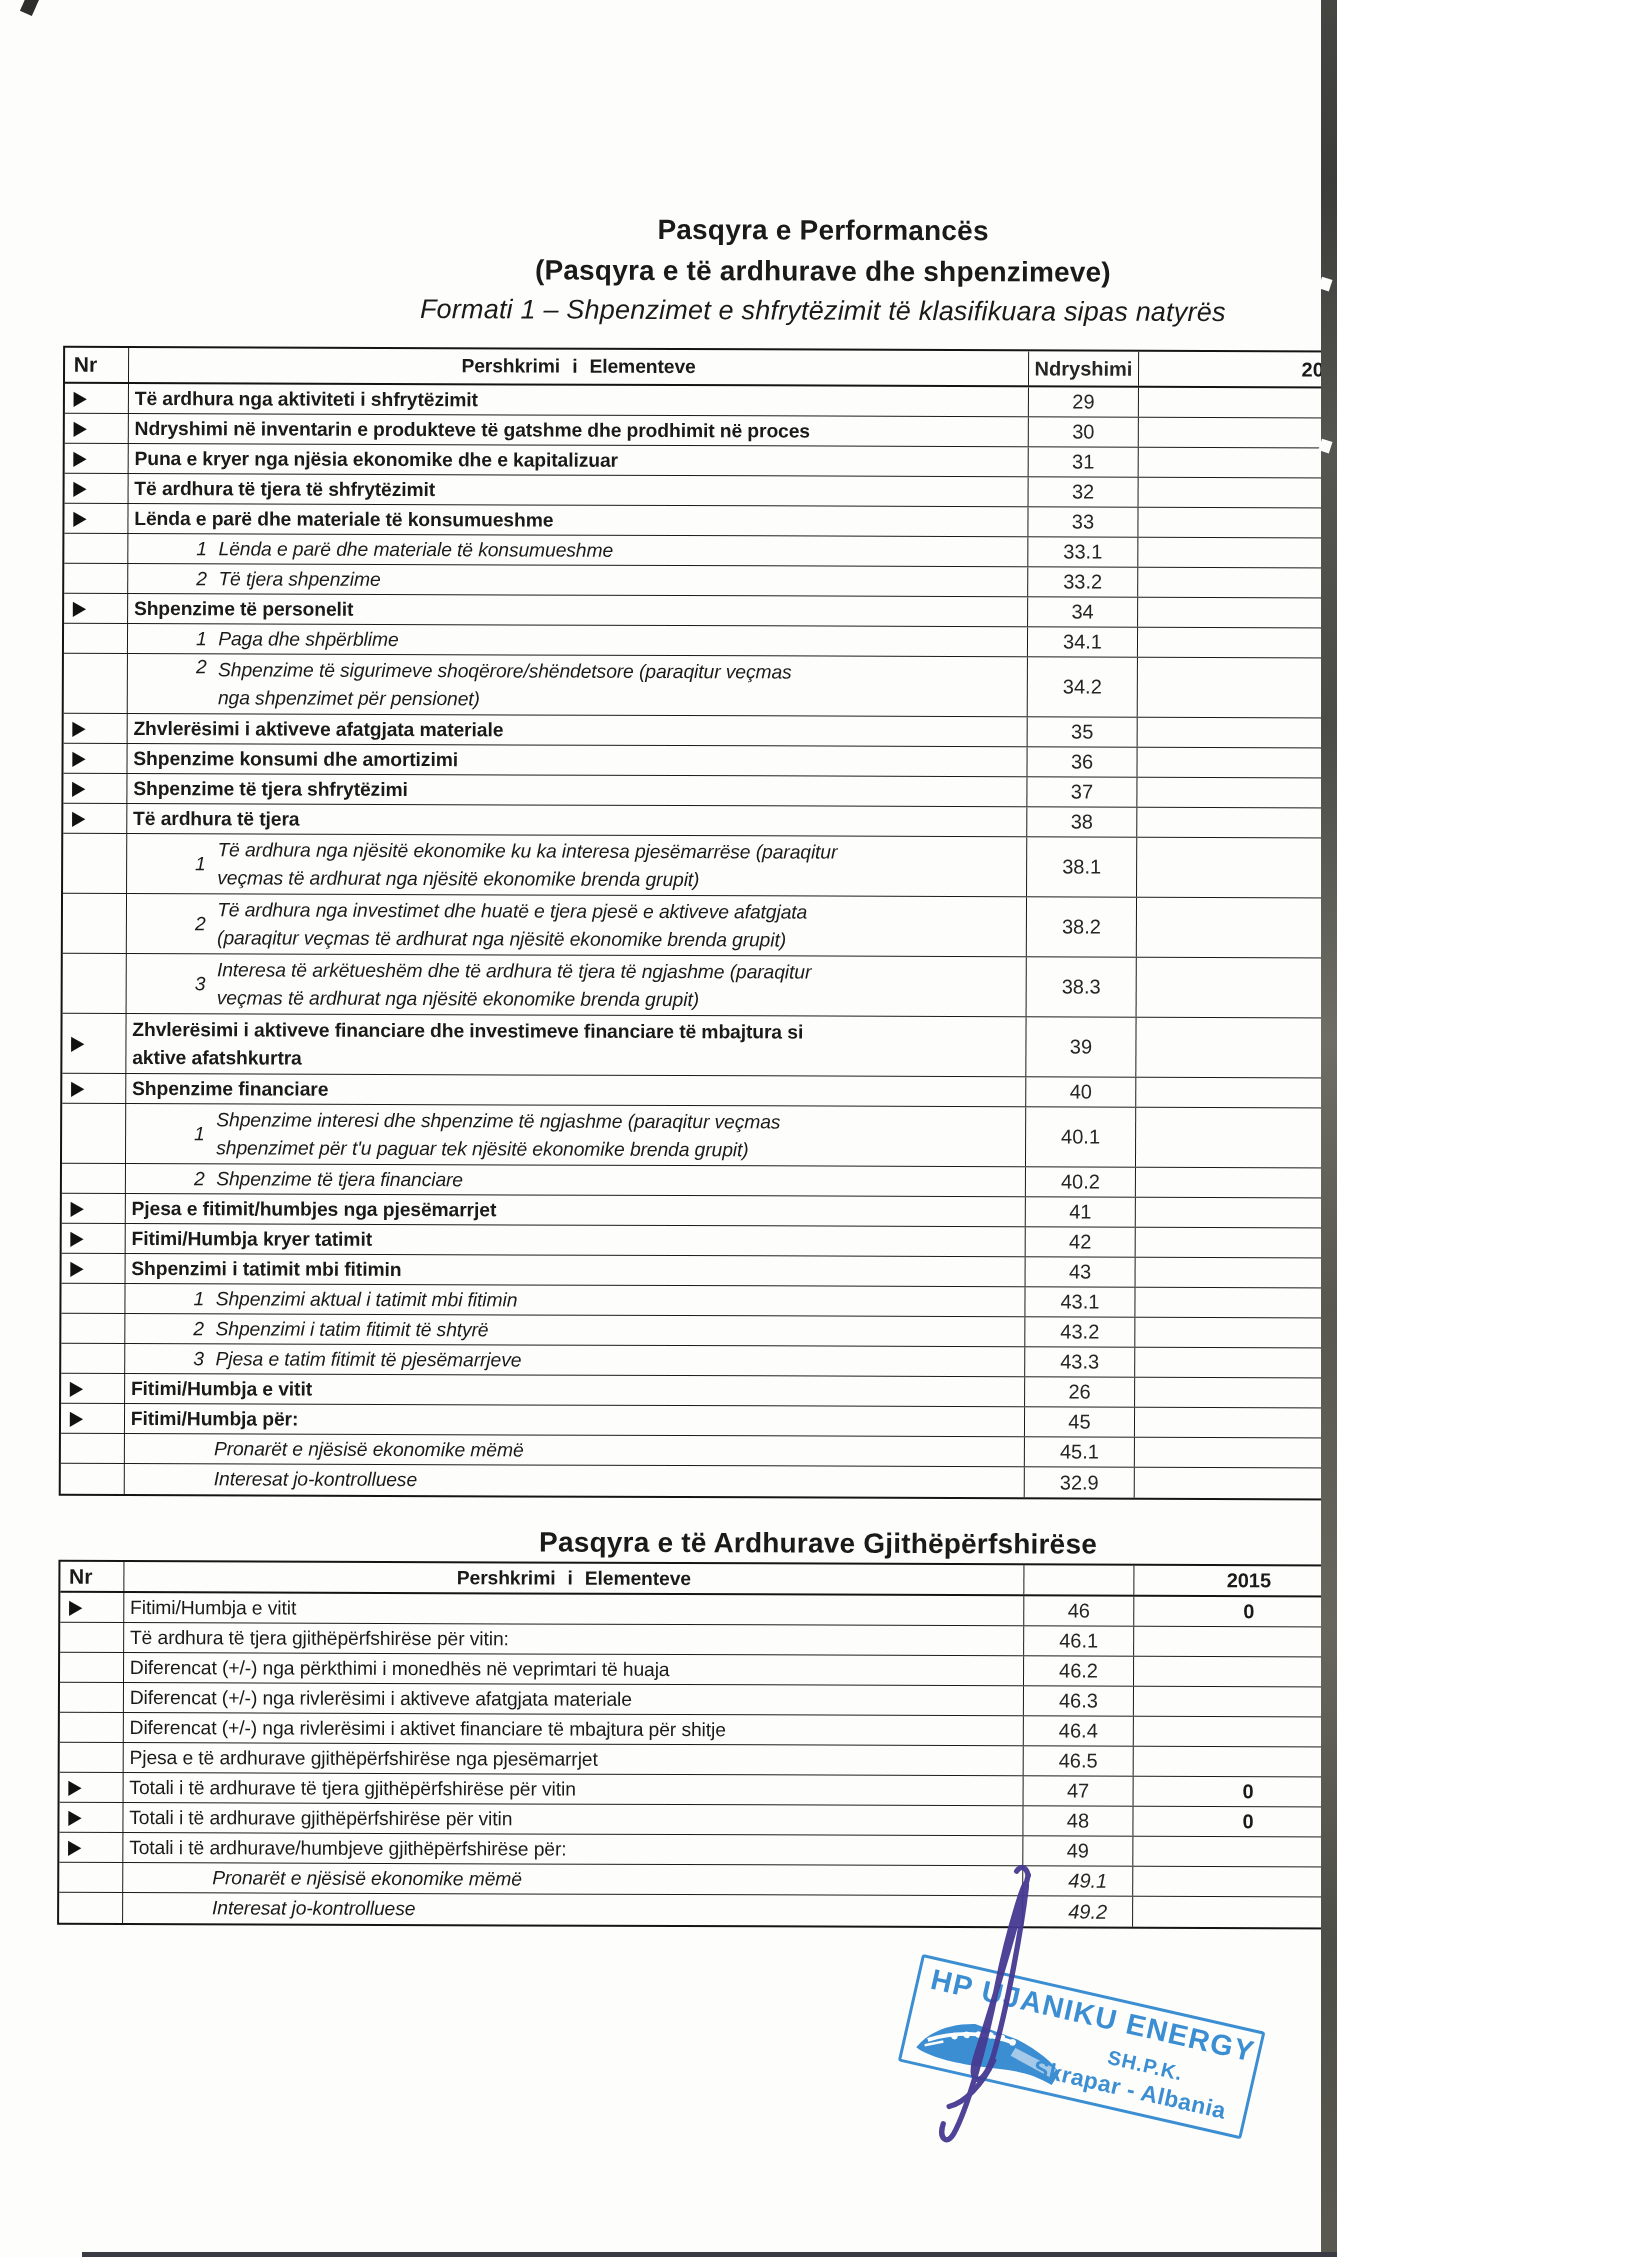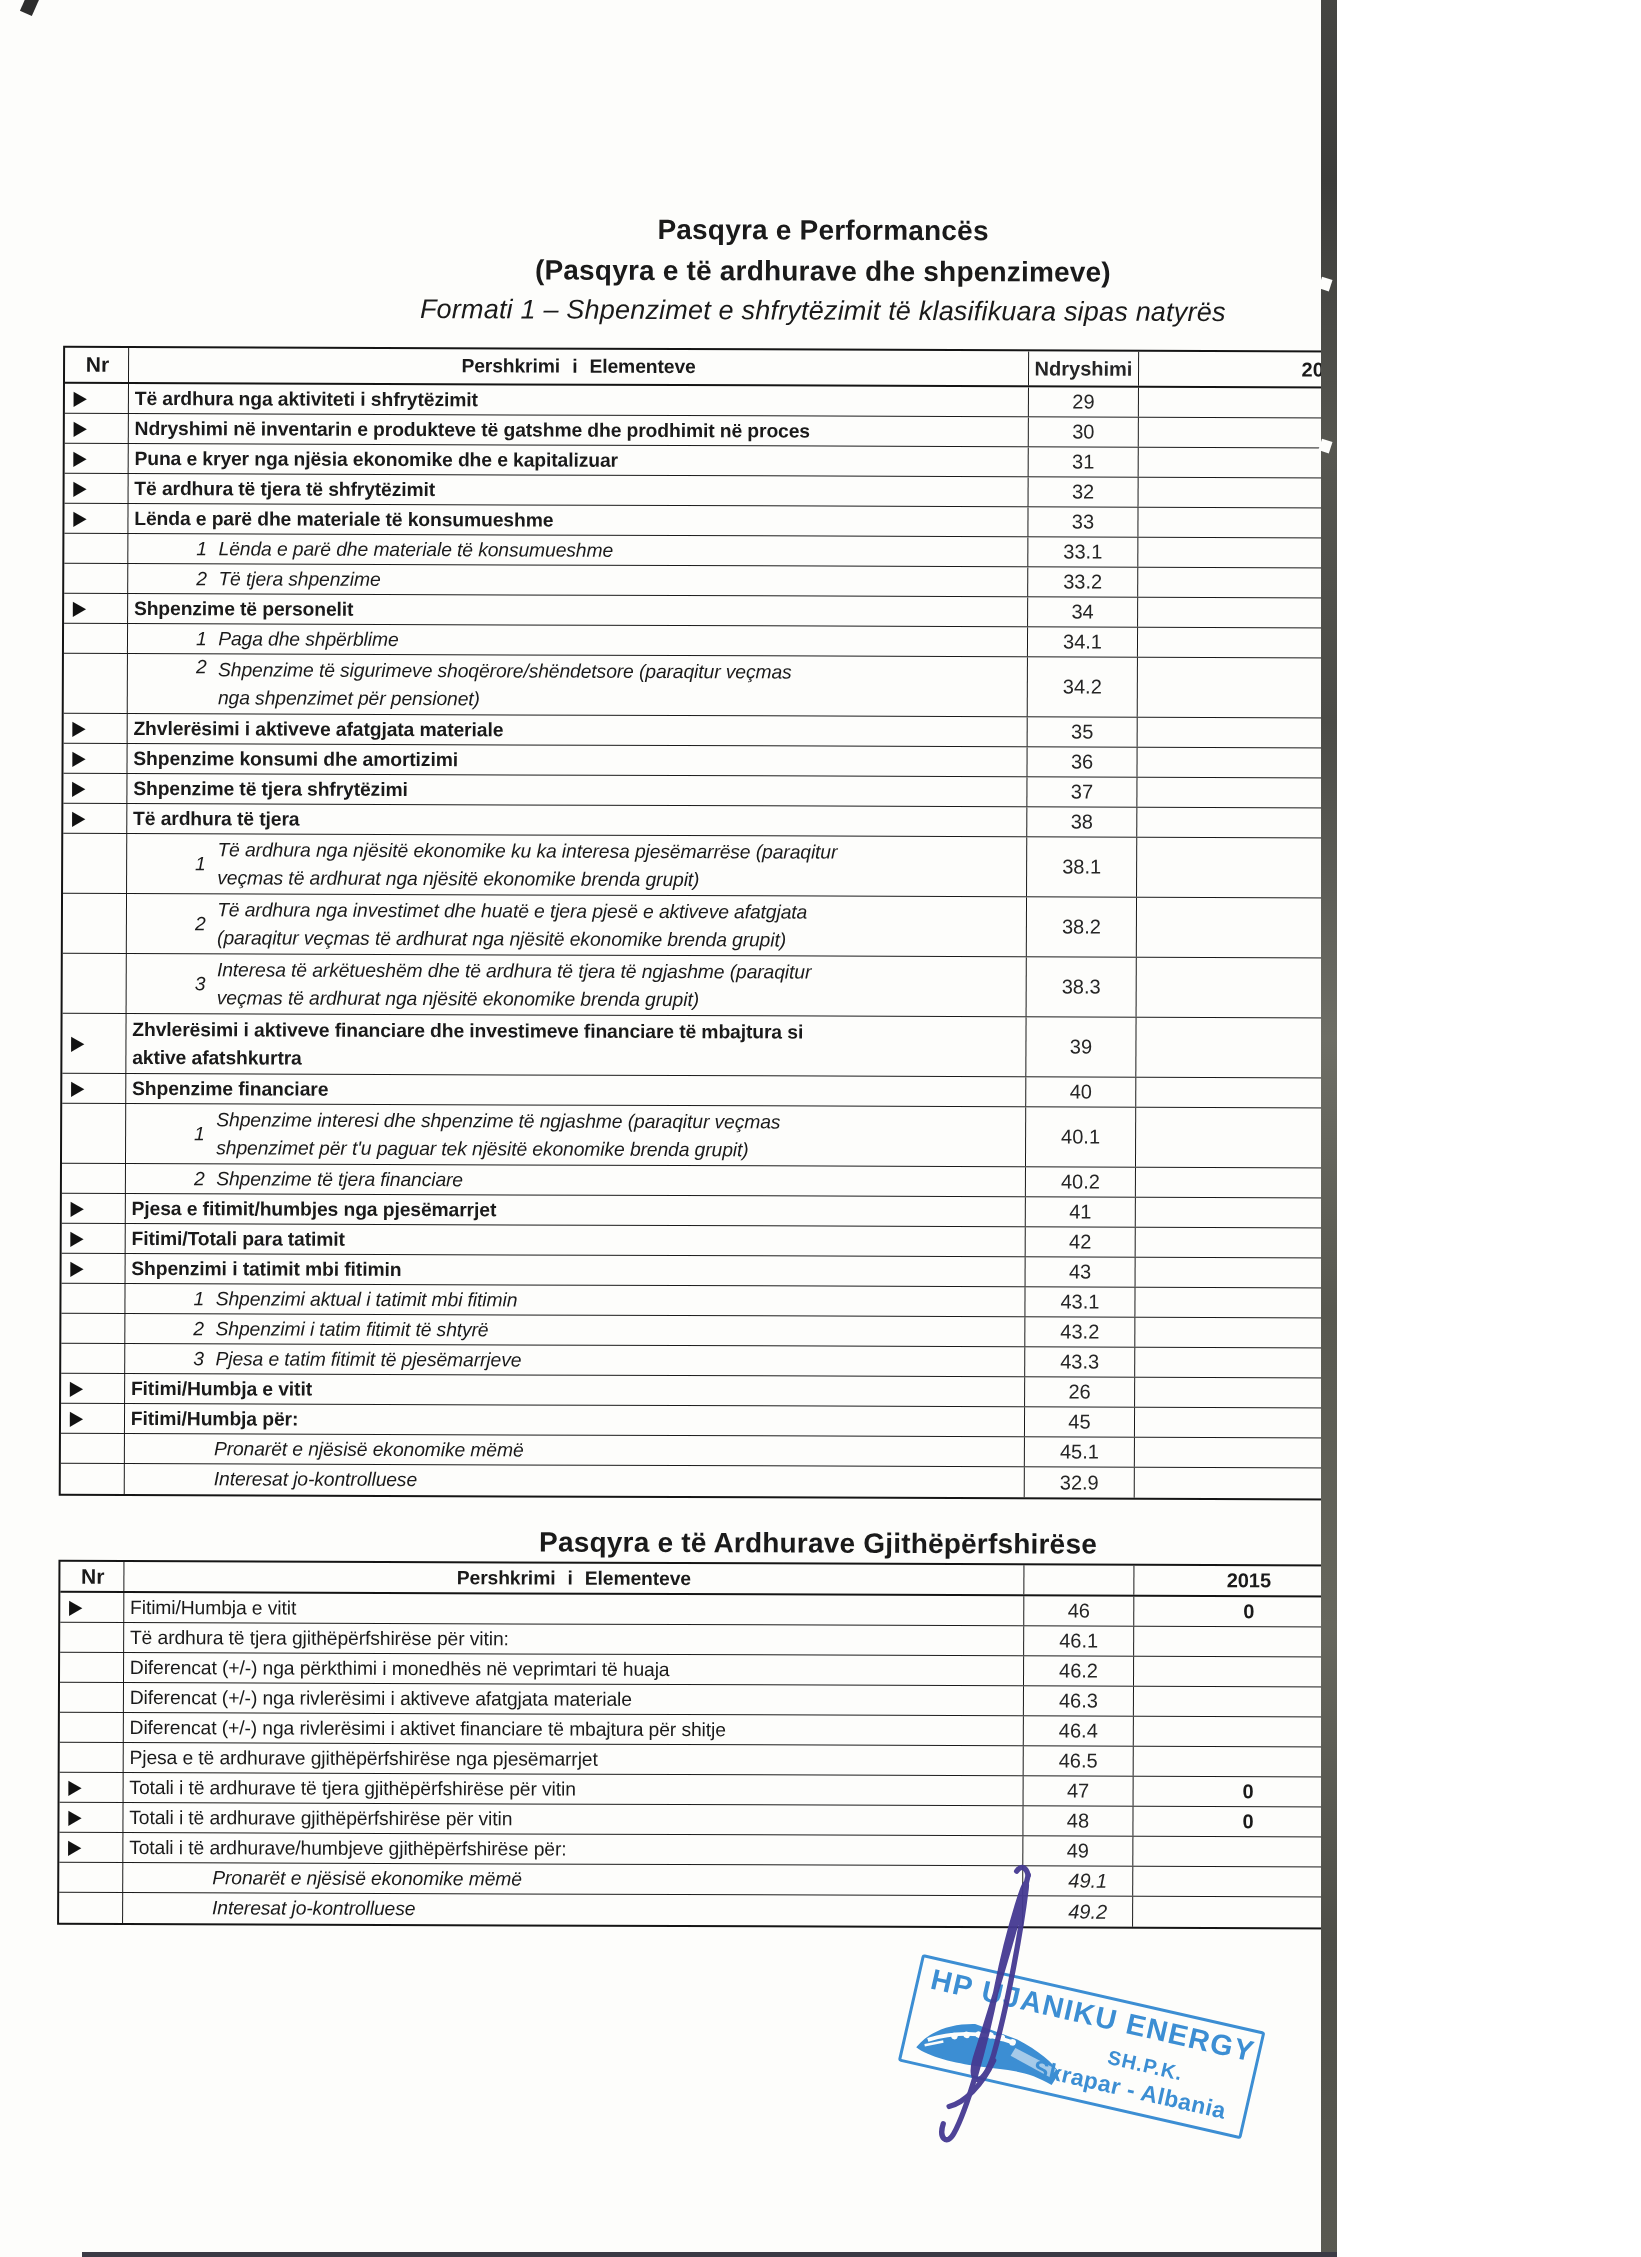--- a/index.html
+++ b/index.html
@@ -27,21 +27,21 @@
   .r31{height:30px;}
   .r62{height:60px;}
   .c{display:flex;align-items:center;box-sizing:border-box;border-right:1.9px solid #1b1b1b;overflow:hidden;}
   .c:last-child{border-right:none;}
   .c.nr{padding-left:8.7px;}
   .c.desc{padding-left:5.8px;font-size:19.3px;letter-spacing:-0.1px;}
   .c.note{justify-content:center;font-size:20px;color:#262626;}
   .c.val{justify-content:flex-end;padding-right:22px;font-size:20px;font-weight:600;}
   #table2 .c.val{justify-content:center;padding-right:0;}
   .hcell{font-weight:700;font-size:21px;justify-content:center;padding-left:0 !important;}
-  .hcell.nr{justify-content:flex-start;padding-left:8.7px !important;margin-left:12px;}
+  .hcell.nr{justify-content:flex-start;padding-left:8.7px !important;}
   .hcell.desc-h{word-spacing:6.8px;}
   .bold .c.desc{font-weight:700;}
   .it .row-label,.it .row-prefix{font-style:italic;}
   .it-note .c.note{font-style:italic;padding-left:20px;}
   .ind1 .c.desc{padding-left:68px;}
   .ind2 .c.desc{padding-left:89px;}
   .row-prefix{margin-right:11.6px;font-size:19.3px;}
   .pfx-top .row-prefix{align-self:flex-start;margin-top:1.9px;}
   .row-label{white-space:pre-line;line-height:28px;}
   .marker{font-size:17.4px;color:#111;line-height:1;transform:scaleY(1.15);}
@@ -325,21 +325,21 @@
           </div>
           <div class="c note">41</div>
           <div class="c val"></div>
           <div class="c val"></div>
         </div>
         <div class="trow r31 bold">
           <div class="c nr">
             <span class="marker">▶</span>
           </div>
           <div class="c desc">
-            <span class="row-label">Fitimi/Totali para tatimit</span>
+            <span class="row-label">Fitimi/Humbja kryer tatimit</span>
           </div>
           <div class="c note">42</div>
           <div class="c val">0</div>
           <div class="c val">0</div>
         </div>
         <div class="trow r31 bold">
           <div class="c nr">
             <span class="marker">▶</span>
           </div>
           <div class="c desc">

